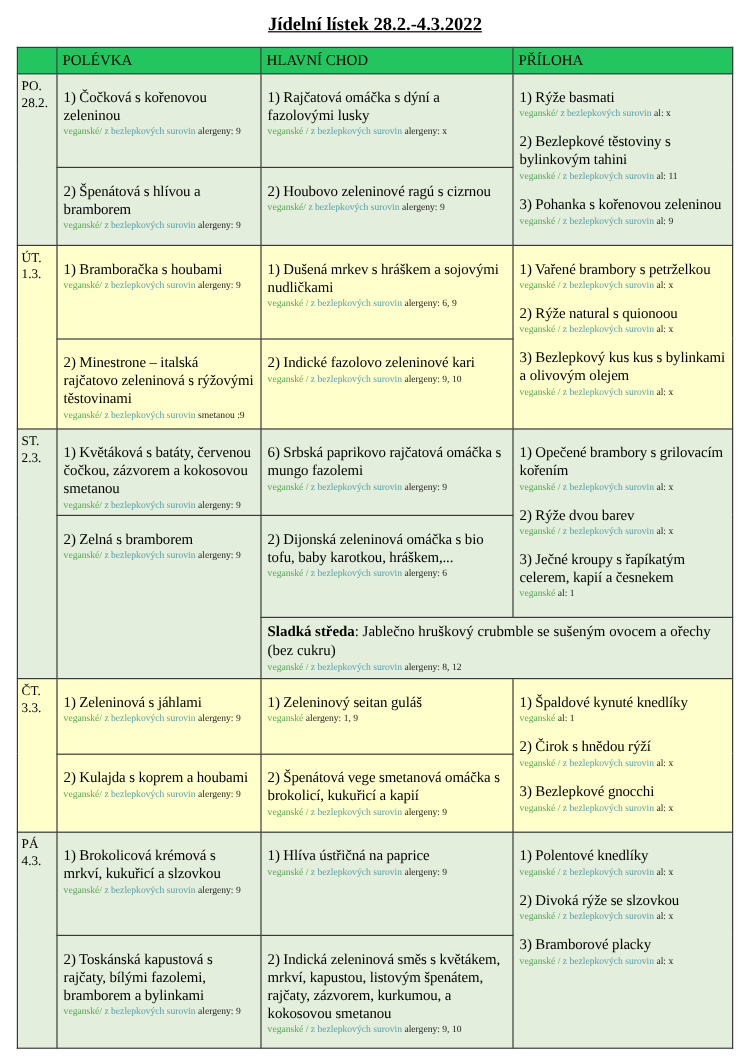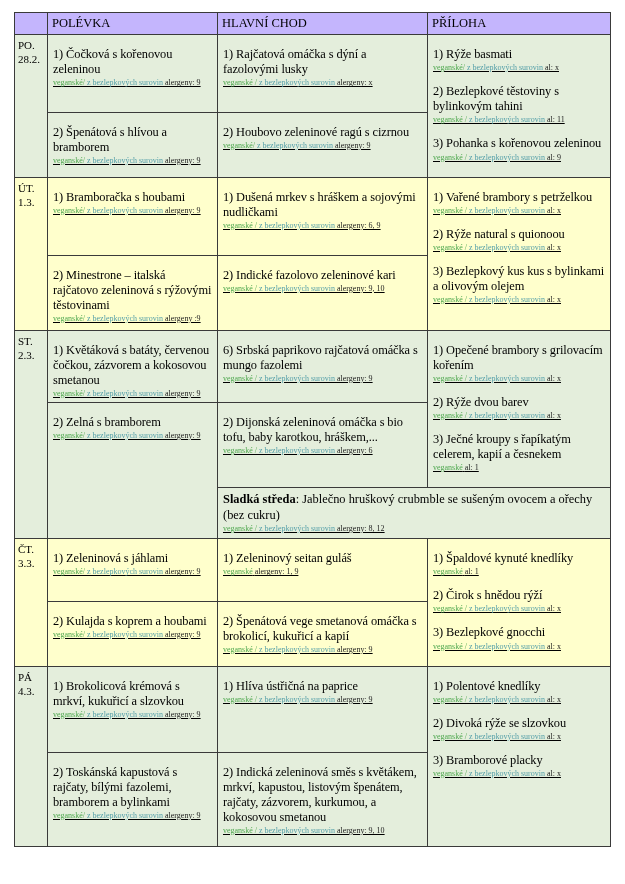--- a/index.html
+++ b/index.html
@@ -22,21 +22,21 @@
     table-layout: fixed;
     width: 596px;
     margin-left: 14px;
   }
   td, th {
     border: 1px solid #3a3a3a;
     vertical-align: top;
     text-align: left;
   }
   th {
-    background: #c4b5fd;
+    background: #22c55e;
     font-weight: normal;
     font-size: 12.5px;
     height: 22px;
     padding: 3px 4px 2px 4px;
   }
   tr.green > td { background: #E4EEDC; }
   tr.yellow > td { background: #FFFFCC; }
   td.day-cell {
     font-size: 11px;
     padding: 3px 2px 2px 3px;
@@ -48,36 +48,36 @@
   .dish-name {
     font-size: 12.4px;
     line-height: 1.22;
     letter-spacing: -0.1px;
   }
   .tags {
     font-size: 8px;
     line-height: 1.25;
     margin-top: 1px;
     white-space: nowrap;
-    text-decoration: underline;
   }
   .tag-vegan { color: #4EA74E; }
   .tag-gluten { color: #549FA8; }
   .tag-al { color: #1c1c1c; }
   .side-dish { margin-bottom: 11px; }
   .sweet-text {
     font-size: 12.4px;
     line-height: 1.25;
   }
   .sweet-label { font-weight: bold; }
 </style>
 </head>
 <body>
 
 <div class="page">
+  <div class="title">Jídelní lístek 28.2.-4.3.2022</div>
   <table class="menu">
     <colgroup>
       <col style="width:33px">
       <col style="width:170px">
       <col style="width:210px">
       <col style="width:183px">
     </colgroup>
     <thead>
       <tr>
         <th></th>
@@ -162,21 +162,21 @@
             <div class="side-dish">
               <div class="dish-name">3) Bezlepkový kus kus s bylinkami a olivovým olejem</div>
               <div class="tags"><span class="tag-vegan">veganské /</span> <span class="tag-gluten">z bezlepkových surovin</span> <span class="tag-al">al: x</span> </div>
             </div>
           </td>
         </tr>
         <tr class="yellow" style="height: 75px;">
           <td class="soup-cell">
             <div class="dish">
               <div class="dish-name">2) Minestrone – italská rajčatovo zeleninová s rýžovými těstovinami</div>
-              <div class="tags"><span class="tag-vegan">veganské/</span> <span class="tag-gluten">z bezlepkových surovin</span> <span class="tag-al">alergeny :9</span> </div>
+              <div class="tags"><span class="tag-vegan">veganské/</span> <span class="tag-gluten">z bezlepkových surovin</span> <span class="tag-al">smetanou :9</span> </div>
             </div>
           </td>
           <td class="main-cell">
             <div class="dish">
               <div class="dish-name">2) Indické fazolovo zeleninové kari</div>
               <div class="tags"><span class="tag-vegan">veganské /</span> <span class="tag-gluten">z bezlepkových surovin</span> <span class="tag-al">alergeny: 9, 10</span> </div>
             </div>
           </td>
         </tr>
         <tr class="green" style="height: 70px;">

